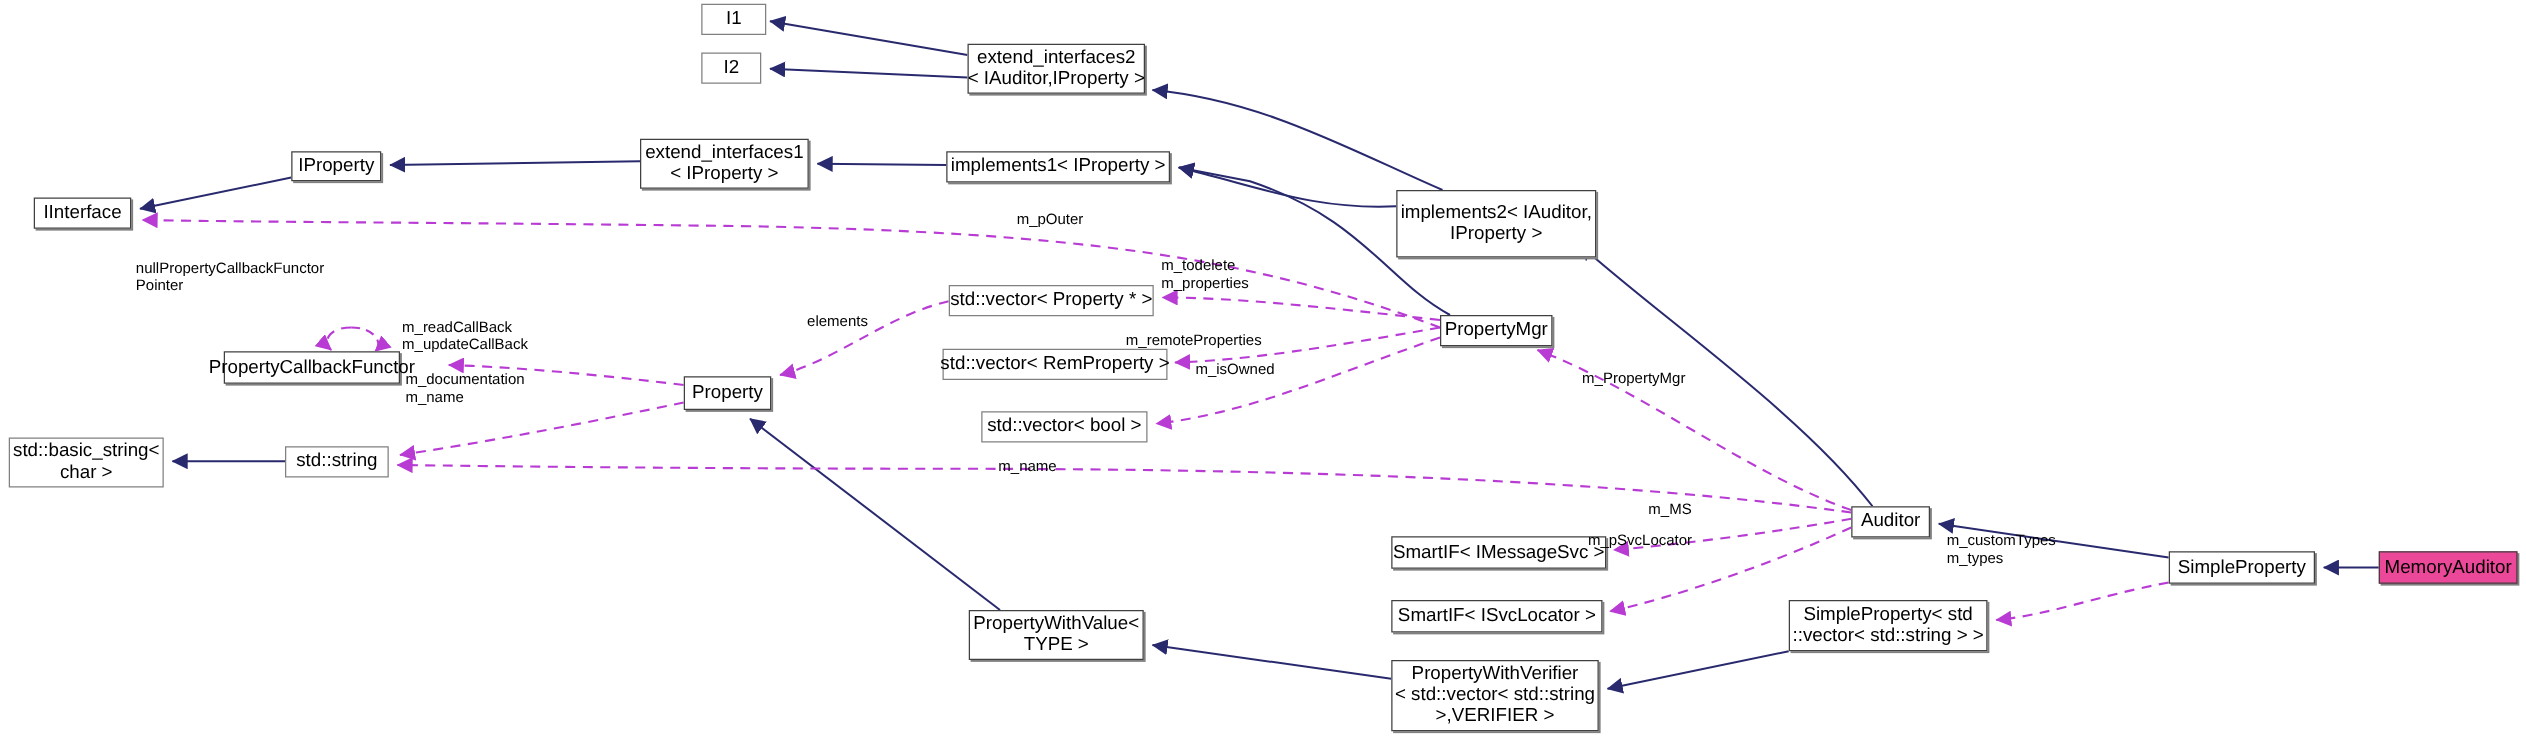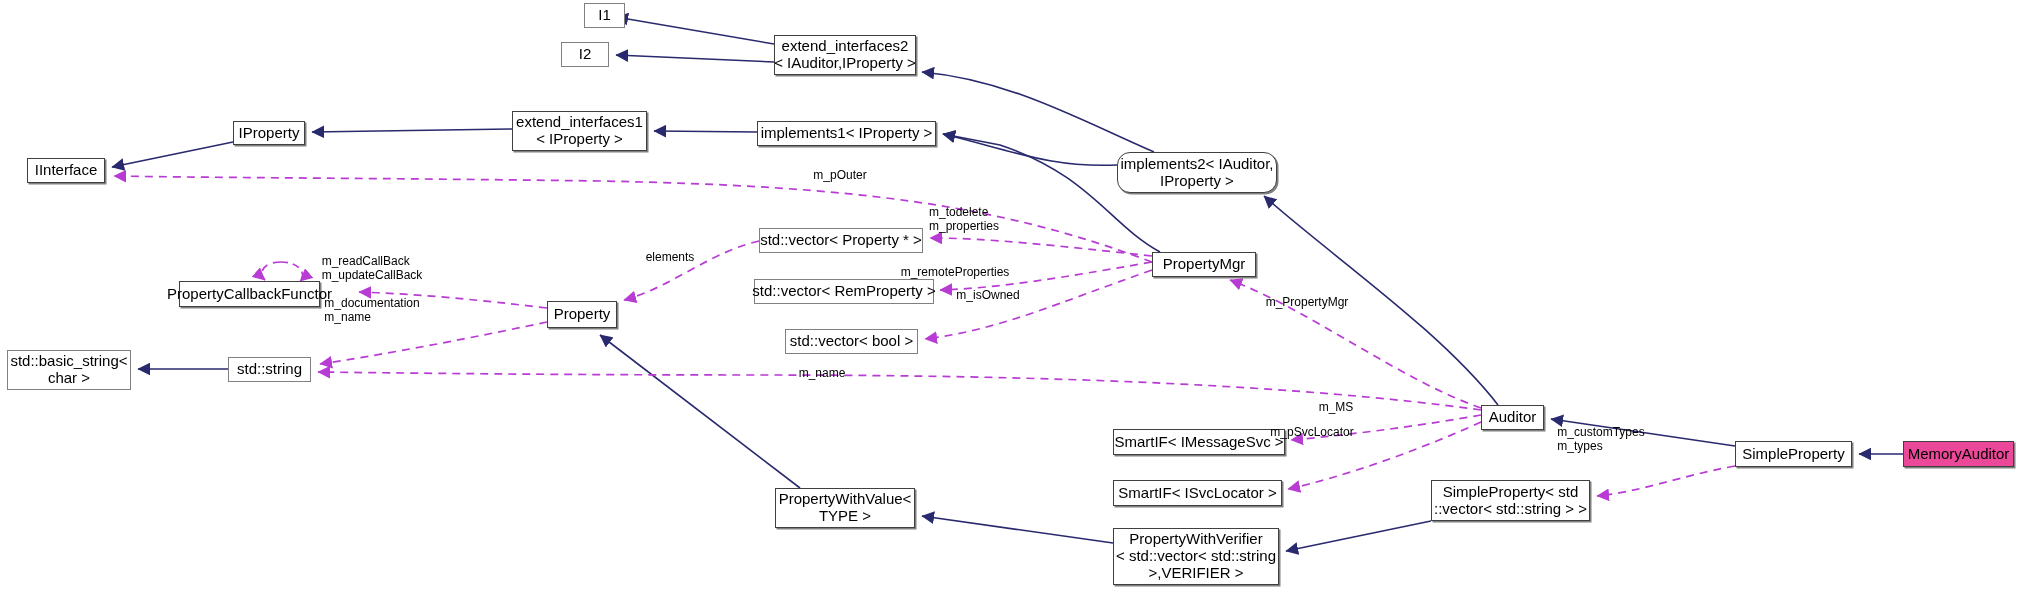--- a/index.html
+++ b/index.html
@@ -128,50 +128,50 @@
       <path d="M 1481 410 C 1300 385 1050 375 760 375 C 560 375 400 373 318 372"></path>
 
       <path d="M 1481 415 C 1430 424 1360 434 1291 440"></path>
 
       <path d="M 1481 422 C 1420 450 1340 478 1288 489"></path>
 
       <path d="M 1735 466 C 1680 476 1640 492 1597 496"></path>
     </g>
   </svg>
 
-  <div class="node-box template" style="left:584px;top:3px;width:41px;height:25px;">I1</div>
+  <div class="node-box template" style="left:561px;top:3px;width:52px;height:25px;">I1</div>
 
   <div class="node-box template" style="left:561px;top:42px;width:48px;height:25px;">I2</div>
 
   <div class="node-box solid" style="left:774px;top:35px;width:142px;height:40px;">extend_interfaces2
 &lt; IAuditor,IProperty &gt;</div>
 
   <div class="node-box solid" style="left:233px;top:121px;width:72px;height:24px;">IProperty</div>
 
   <div class="node-box solid" style="left:512px;top:111px;width:135px;height:40px;">extend_interfaces1
 &lt; IProperty &gt;</div>
 
   <div class="node-box solid" style="left:757px;top:121px;width:179px;height:25px;">implements1&lt; IProperty &gt;</div>
 
-  <div class="node-box solid" style="left:1117px;top:152px;width:160px;height:41px;border-radius:13px;">implements2&lt; IAuditor,
+  <div class="node-box solid" style="left:1117px;top:152px;width:160px;height:54px;">implements2&lt; IAuditor,
 IProperty &gt;</div>
 
   <div class="node-box solid" style="left:27px;top:158px;width:78px;height:25px;">IInterface</div>
 
   <div class="node-box solid" style="left:179px;top:281px;width:141px;height:26px;">PropertyCallbackFunctor</div>
 
   <div class="node-box template" style="left:759px;top:228px;width:164px;height:25px;">std::vector&lt; Property * &gt;</div>
 
   <div class="node-box template" style="left:754px;top:279px;width:180px;height:25px;">std::vector&lt; RemProperty &gt;</div>
 
   <div class="node-box template" style="left:785px;top:329px;width:133px;height:25px;">std::vector&lt; bool &gt;</div>
 
   <div class="node-box solid" style="left:547px;top:301px;width:70px;height:27px;">Property</div>
 
-  <div class="node-box solid" style="left:1152px;top:252px;width:104px;height:25px;">PropertyMgr</div>
+  <div class="node-box solid" style="left:1152px;top:252px;width:90px;height:25px;">PropertyMgr</div>
 
   <div class="node-box template" style="left:7px;top:350px;width:124px;height:40px;">std::basic_string&lt;
 char &gt;</div>
 
   <div class="node-box template" style="left:228px;top:357px;width:83px;height:25px;">std::string</div>
 
   <div class="node-box solid" style="left:1481px;top:405px;width:63px;height:25px;">Auditor</div>
 
   <div class="node-box solid" style="left:1113px;top:429px;width:172px;height:26px;">SmartIF&lt; IMessageSvc &gt;</div>
 
@@ -186,20 +186,22 @@
 
   <div class="node-box solid" style="left:1113px;top:528px;width:166px;height:57px;">PropertyWithVerifier
 &lt; std::vector&lt; std::string
 &gt;,VERIFIER &gt;</div>
 
   <div class="node-box solid" style="left:1431px;top:480px;width:159px;height:41px;">SimpleProperty&lt; std
 ::vector&lt; std::string &gt; &gt;</div>
 
   <div class="edge-label" style="left:840px;top:176px;transform:translate(-50%,-50%);">m_pOuter</div>
 
+  <div class="edge-label" style="left:184px;top:222px;transform:translate(-50%,-50%);">nullPropertyCallbackFunctor
+Pointer</div>
 
   <div class="edge-label" style="left:372px;top:269px;transform:translate(-50%,-50%);">m_readCallBack
 m_updateCallBack</div>
 
   <div class="edge-label" style="left:372px;top:311px;transform:translate(-50%,-50%);">m_documentation
 m_name</div>
 
   <div class="edge-label" style="left:670px;top:258px;transform:translate(-50%,-50%);">elements</div>
 
   <div class="edge-label" style="left:964px;top:220px;transform:translate(-50%,-50%);">m_todelete

